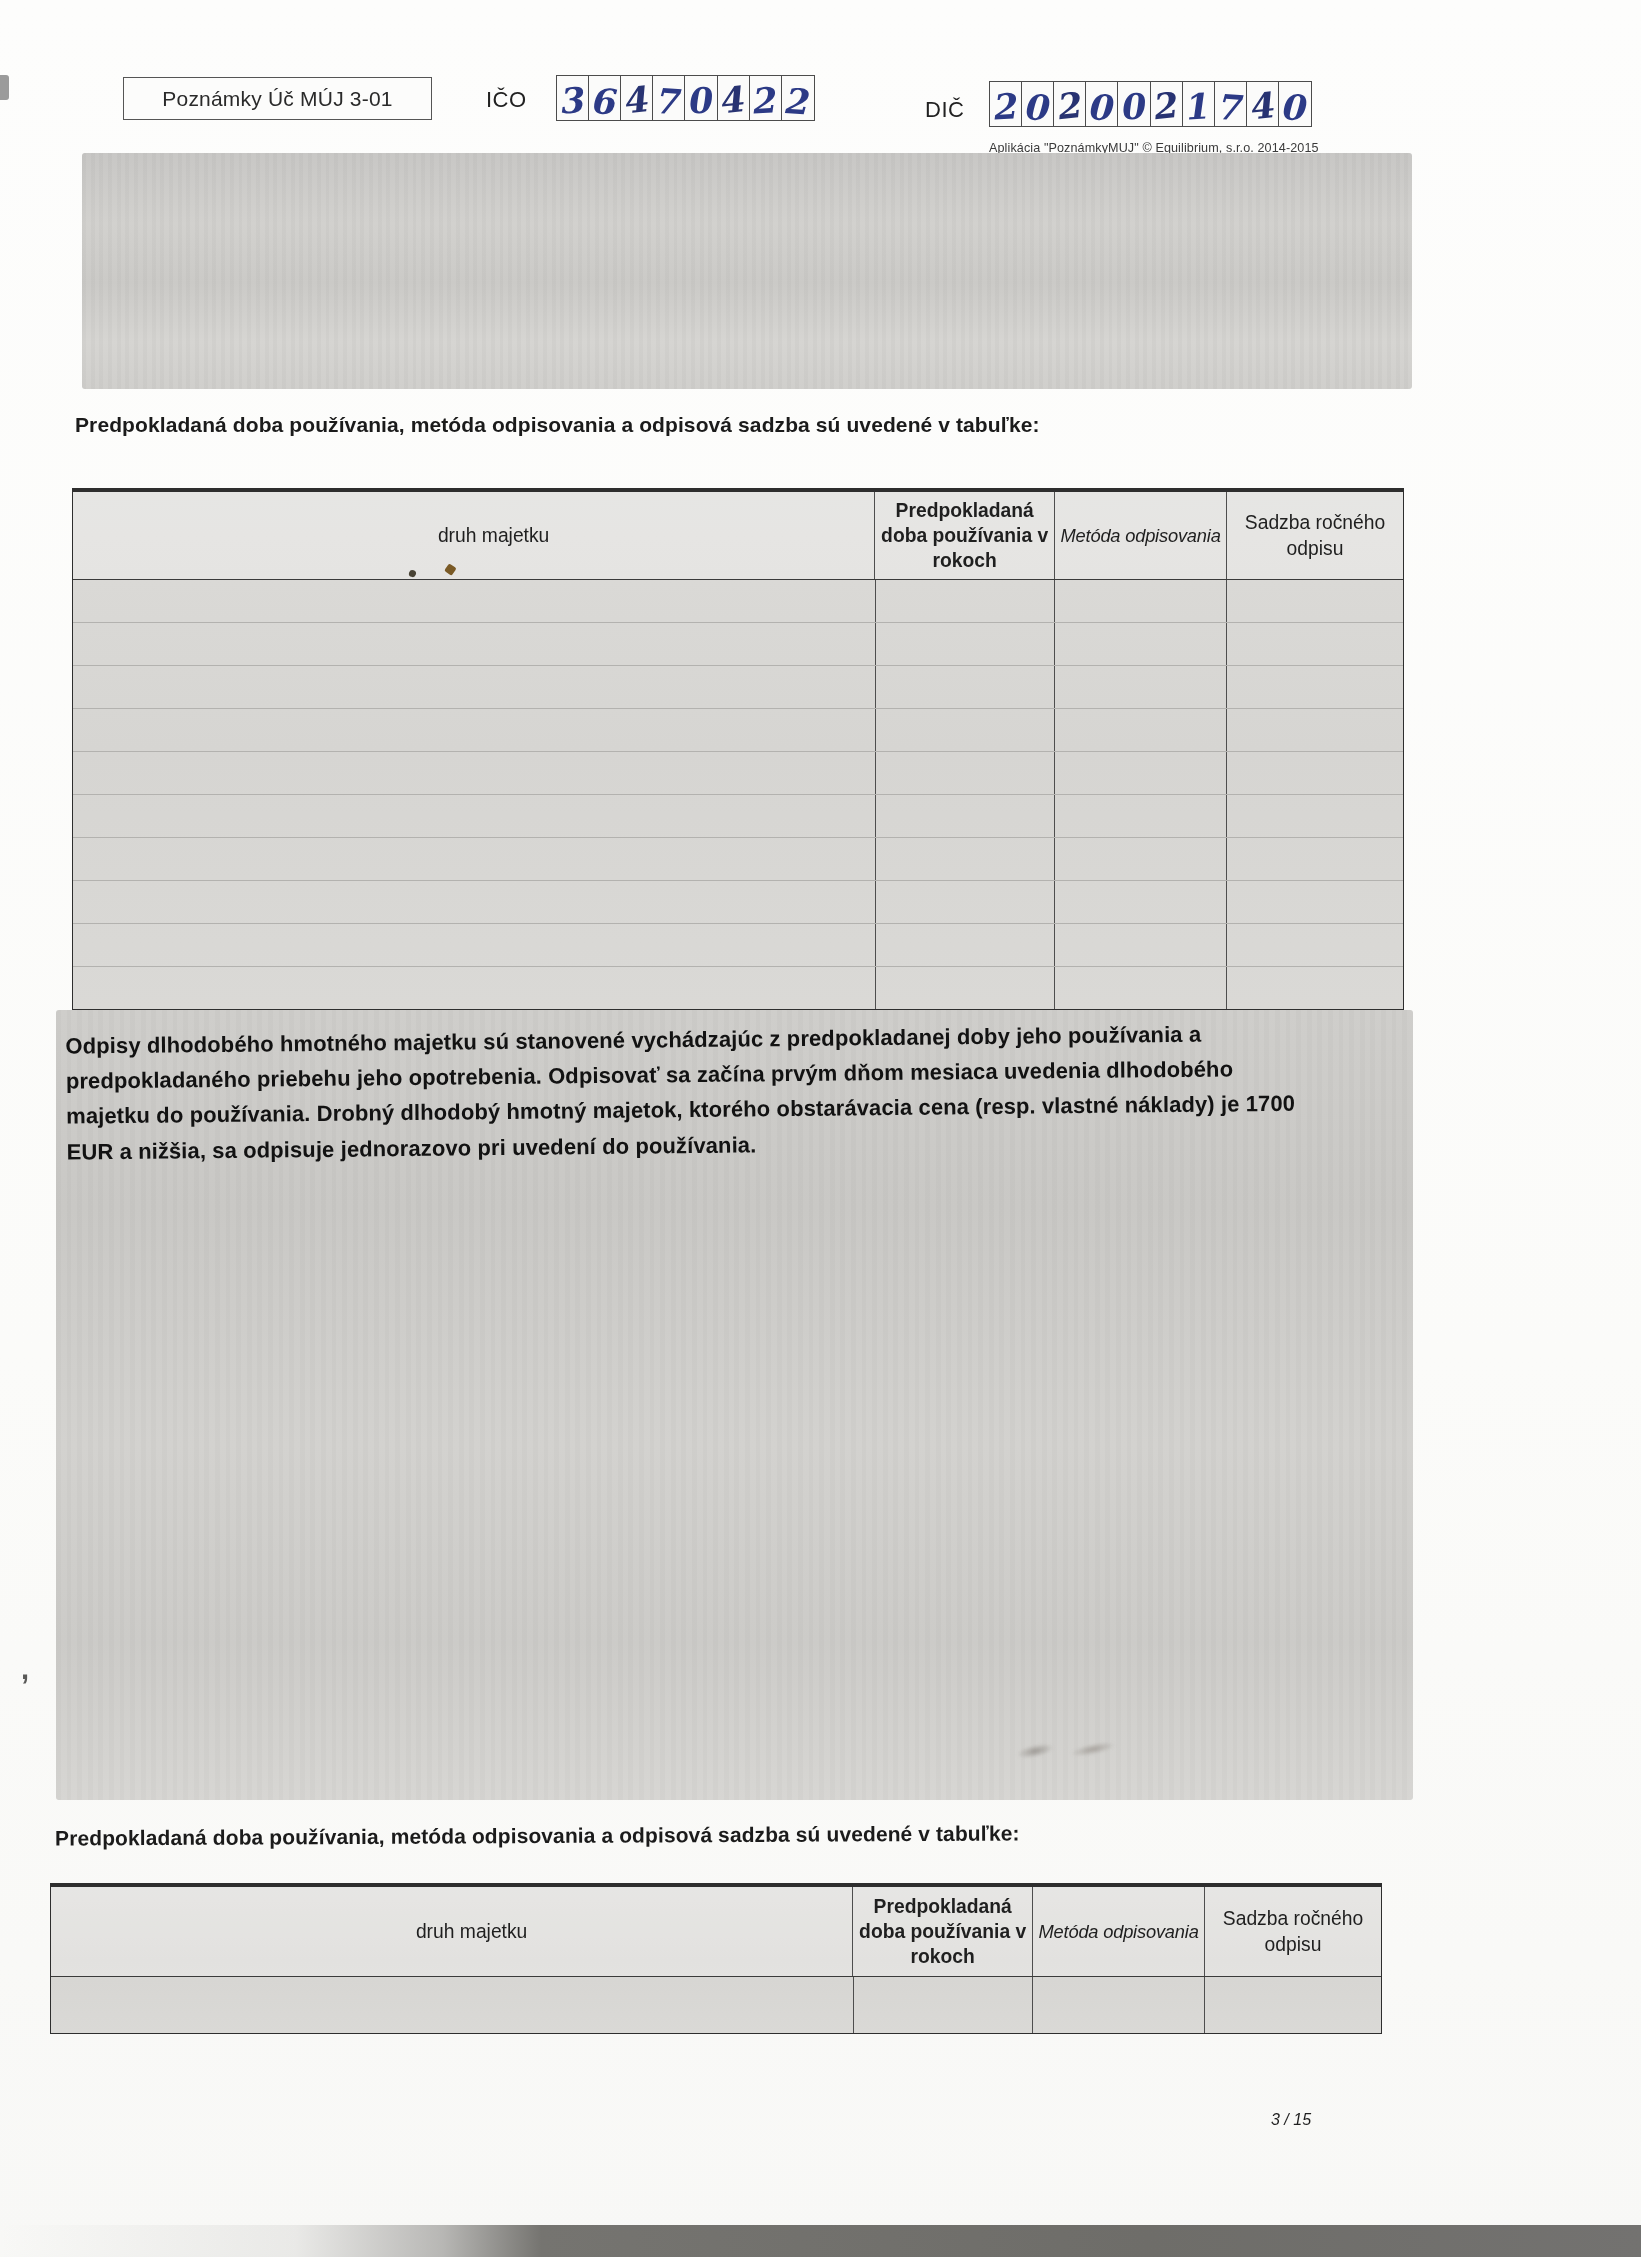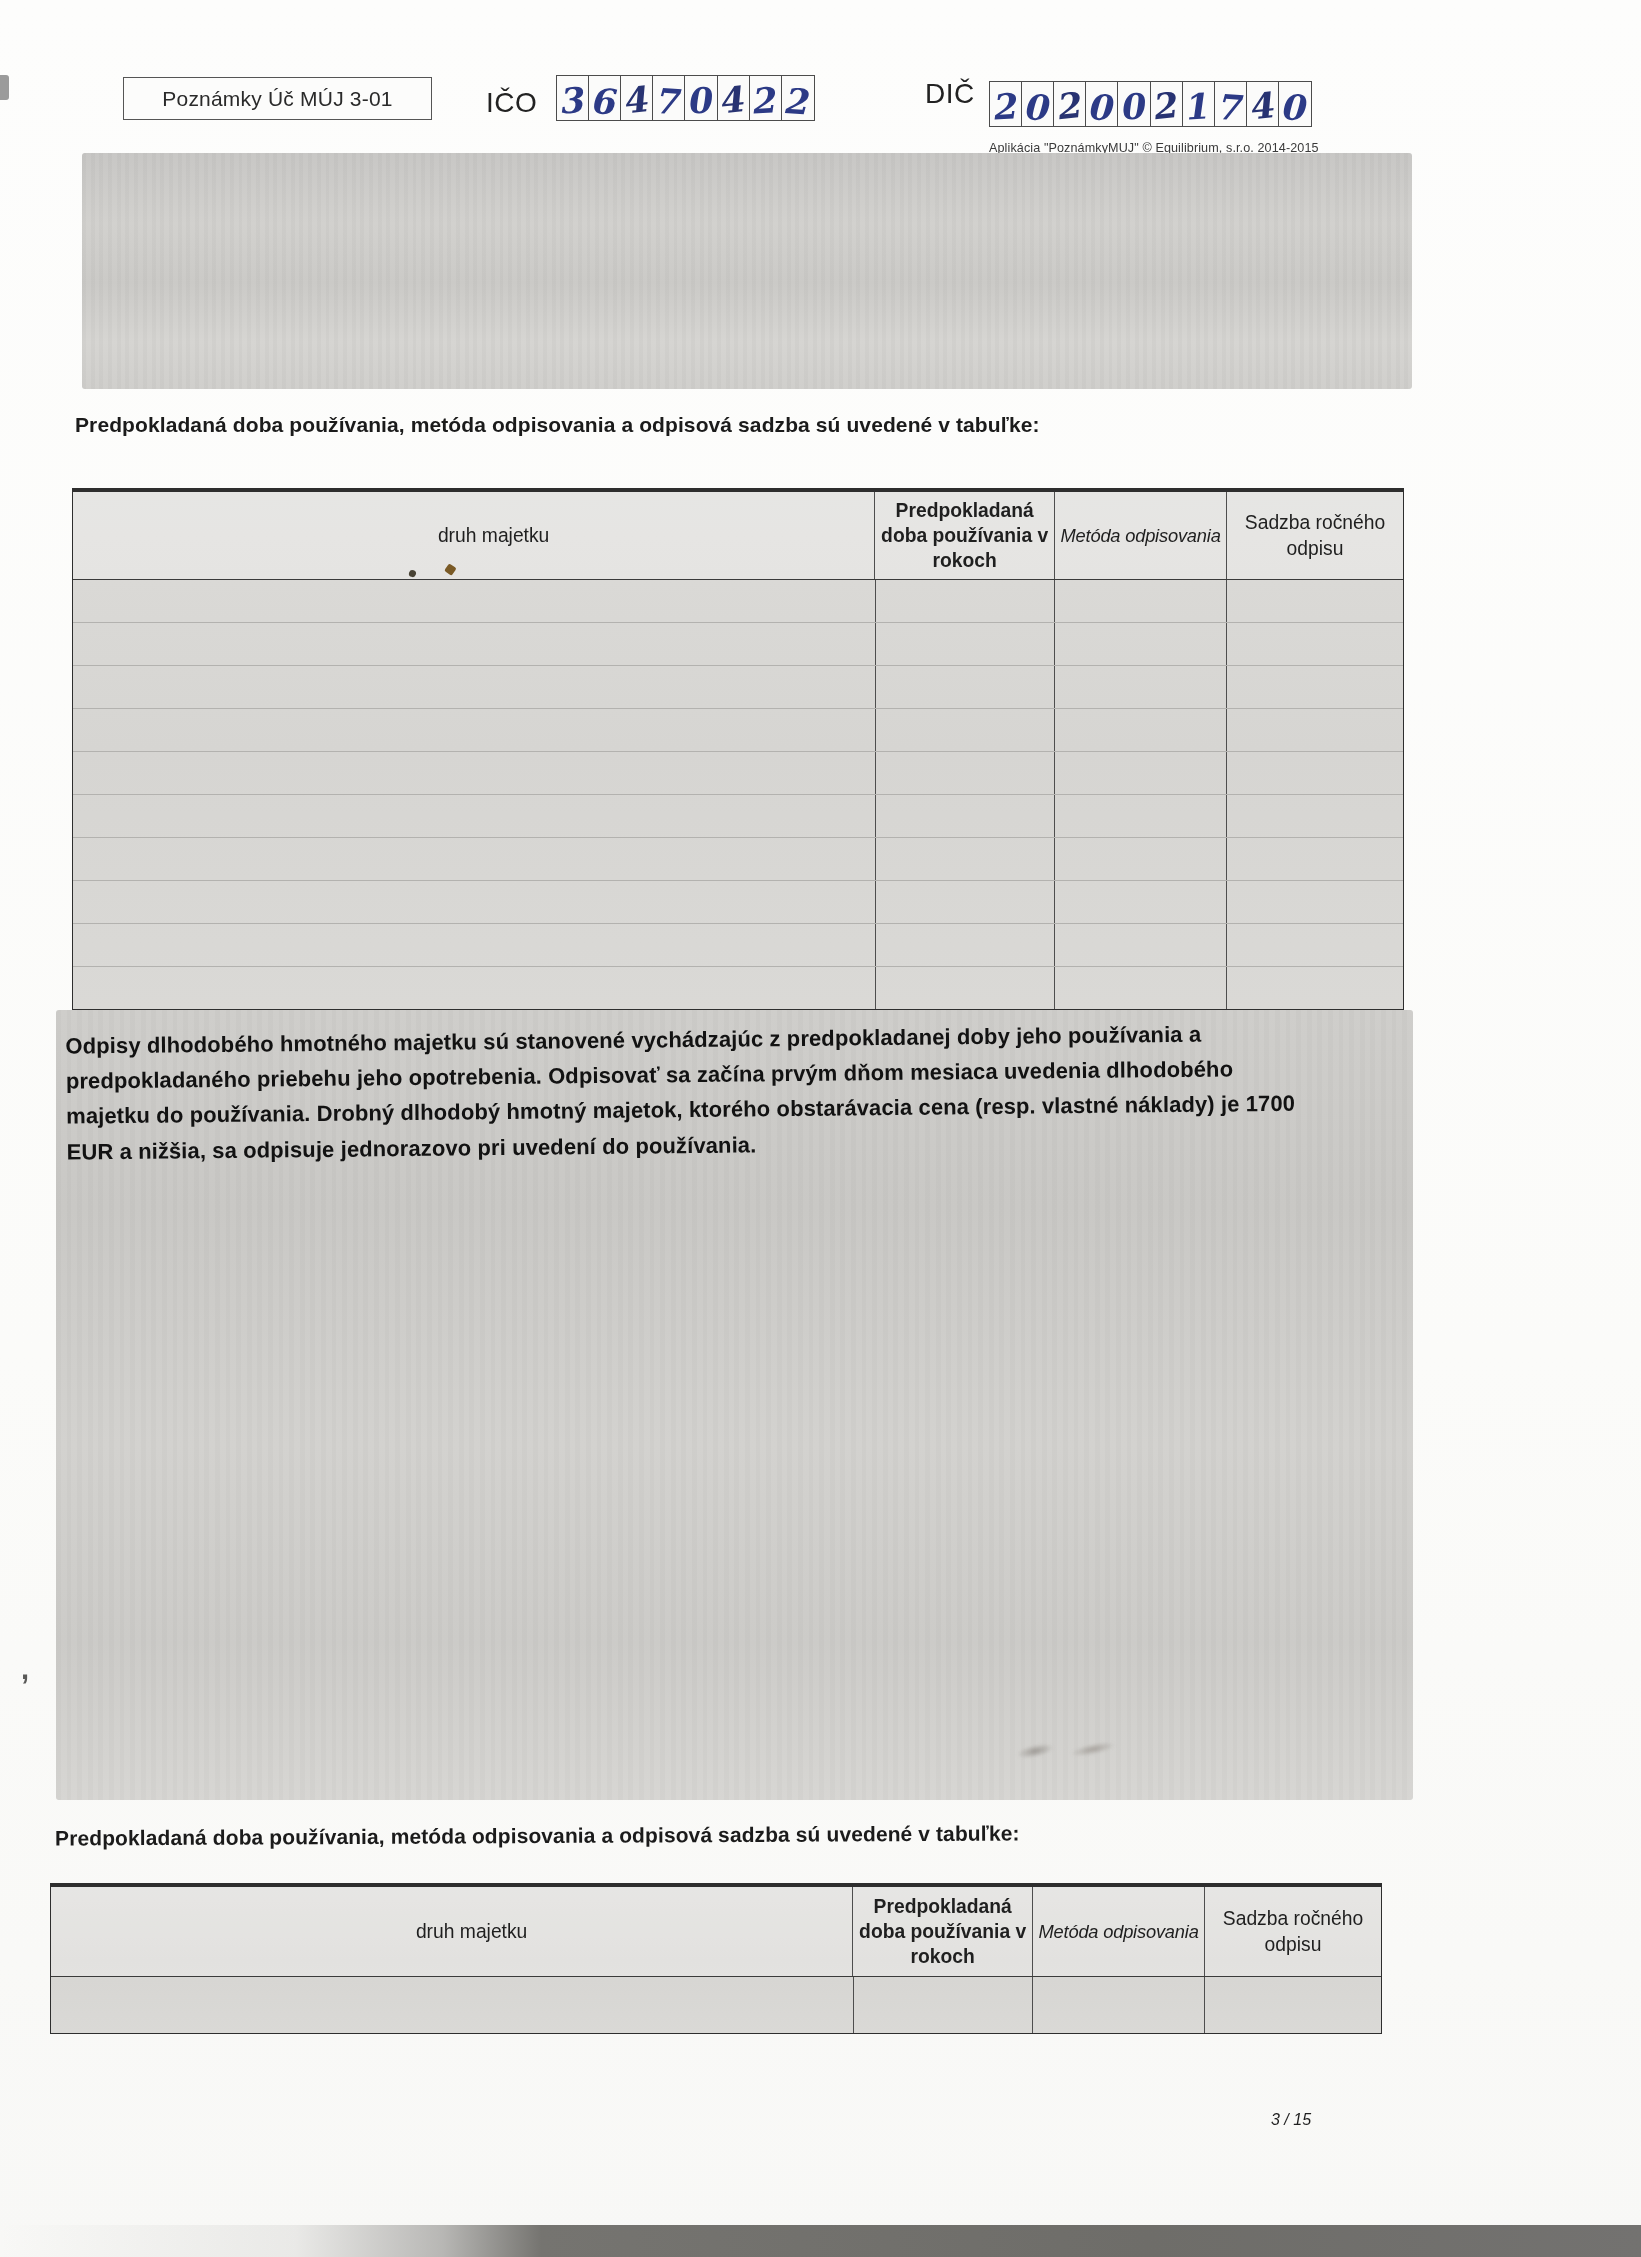--- a/index.html
+++ b/index.html
@@ -13,23 +13,23 @@
     color:#1c1c1c;
   }
 
   
   .form-label-box{
     position:absolute;left:123px;top:77px;width:307px;height:41px;
     border:1.9px solid #555;background:#fcfcfb;
     display:flex;align-items:center;justify-content:center;
     font-size:21px;color:#2a2a2a;letter-spacing:0.2px;text-align:center;
   }
-  .field-label{position:absolute;font-size:28px;color:#222;letter-spacing:0.5px;}
+  .field-label{position:absolute;font-size:22px;color:#222;letter-spacing:0.5px;}
   .ico-label{left:486px;top:87px;}
-  .dic-label{left:925px;top:78px;}
+  .dic-label{left:925px;top:97px;}
   .digit-row{position:absolute;display:flex;}
   .ico-boxes{left:556px;top:75px;}
   .dic-boxes{left:989px;top:81px;}
   .digit-cell{
     width:34px;height:46px;box-sizing:border-box;
     border:1.9px solid #4c4c4c;margin-left:-1.9px;background:#fbfbfa;
     display:flex;align-items:center;justify-content:center;
     overflow:visible;
   }
   .digit-cell:first-child{margin-left:0;}

